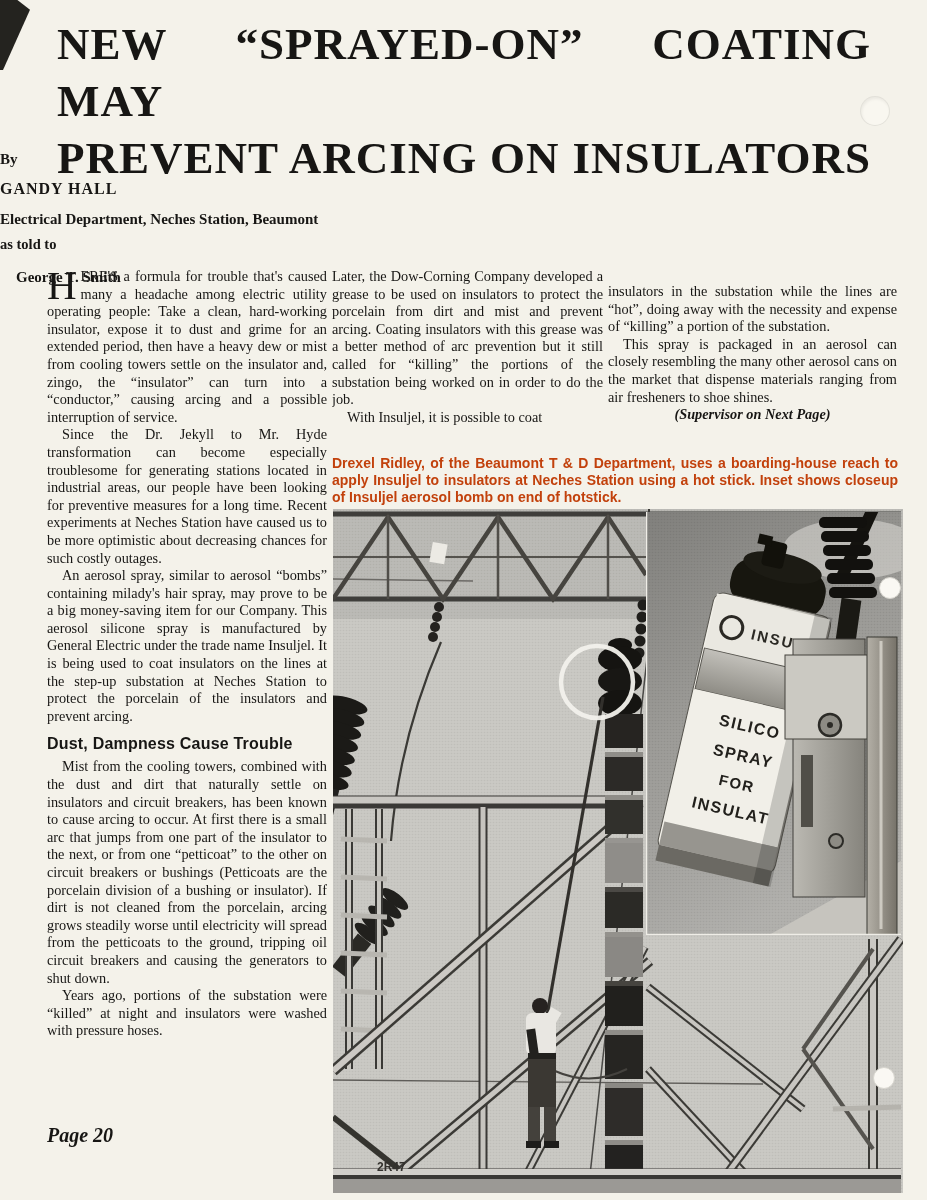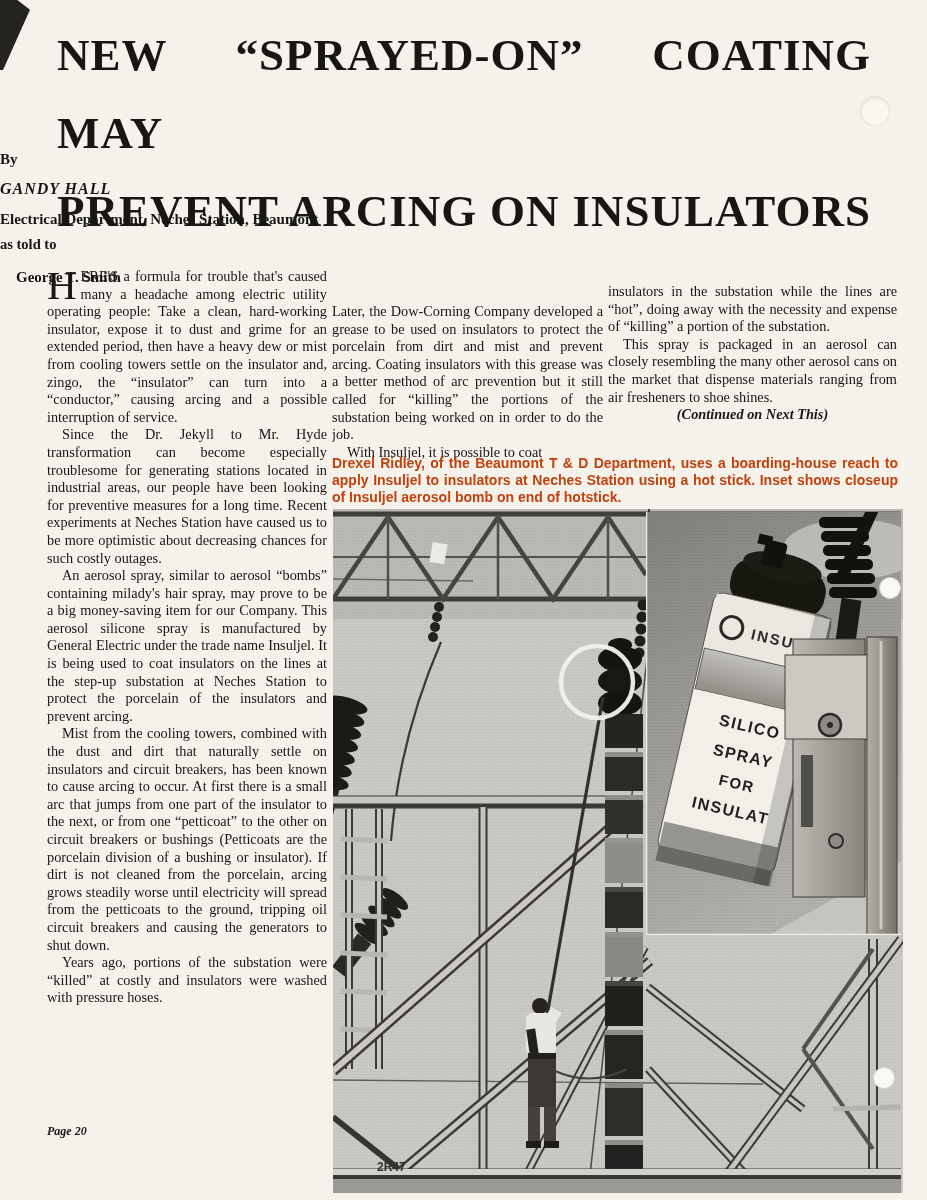--- a/index.html
+++ b/index.html
@@ -3,47 +3,47 @@
 <meta charset="utf-8">
 <style>
   html,body{margin:0;padding:0;background:#6e6d6a;}
   .page{
     position:relative;width:927px;height:1200px;margin:0 auto;
     background:#f4f2ea;color:#171614;overflow:hidden;
     font-family:"Liberation Serif",serif;
   }
   
   .title{position:absolute;left:57px;top:16px;width:814px;
-    font-weight:bold;font-size:45px;line-height:78px;letter-spacing:1px;}
+    font-weight:bold;font-size:45px;line-height:57px;letter-spacing:1px;}
   .title-line{text-align:justify;text-align-last:justify;}
   .byline{position:absolute;top:151px;left:0;width:100%;text-align:left;font-weight:bold;}
   .byline .by{font-size:15px;margin:0 0 3px 0;}
-  .byline .author{font-size:16px;letter-spacing:1px;margin:12px 0 13px 0;font-style:italic;}
+  .byline .author{font-size:16px;letter-spacing:1px;margin:12px 0 13px 0;}
   .byline .role{font-size:15px;margin:0 0 5px 0;}
   .byline .astold{font-size:14.5px;margin:8px 0 5px 0;}
   .byline .writer{font-size:15px;margin:16px;}
   
   .col{position:absolute;top:268px;font-size:14.3px;line-height:17.6px;
     text-align:justify;overflow:hidden;}
   .col p{margin:0;}
   .col p.indent{text-indent:15px;}
   .col1{left:47px;width:280px;height:848px;}
-  .col2{left:332px;width:271px;height:182px;margin-top:35px;}
+  .col2{left:332px;width:271px;height:182px;}
   .col3{left:608px;width:289px;height:192px;margin-top:15px;}
   .dropcap{float:left;font-size:41px;line-height:33px;padding:1px 4px 0 0;}
   .subhead{font-family:"Liberation Sans","DejaVu Sans",sans-serif;
     font-weight:bold;font-size:16px;line-height:20px;margin:9px 0 4px 0;
     text-align:left;letter-spacing:0.2px;}
   .continued{font-style:italic;font-weight:bold;text-align:center;margin-top:2px;}
   
   .caption{position:absolute;left:332px;top:455px;width:566px;
     font-family:"Liberation Sans","DejaVu Sans",sans-serif;font-weight:bold;
     font-size:14px;line-height:17px;text-align:justify;color:#c2410c;}
   .pagenum{position:absolute;left:47px;top:1124px;font-weight:bold;
-    font-style:italic;font-size:12px;}
+    font-style:italic;font-size:20px;}
   
   .photo{position:absolute;left:333px;top:509px;width:570px;height:684px;}
   
   .corner-mark{position:absolute;left:0;top:0;width:30px;height:70px;background:#24231f;
     clip-path:polygon(0 0,58% 0,100% 14%,10% 100%,0 100%);}
   .punch-faint{position:absolute;left:861px;top:97px;width:28px;height:28px;border-radius:50%;
     background:#f9f7f0;box-shadow:0 0 0 1px rgba(0,0,0,0.07), inset 1px 2px 3px rgba(0,0,0,0.06);}
 </style>
 </head>
 <body>
@@ -62,33 +62,34 @@
     <p class="author">GANDY HALL</p>
     <p class="role">Electrical Department, Neches Station, Beaumont</p>
     <p class="astold">as told to</p>
     <p class="writer">George T. Smith</p>
   </div>
 
   <div class="col col1">
     <p><span class="dropcap">H</span><span>ERE'S a formula for trouble that's caused many a headache among electric utility operating people: Take a clean, hard-working insulator, expose it to dust and grime for an extended period, then have a heavy dew or mist from cooling towers settle on the insulator and, zingo, the “insulator” can turn into a “conductor,” causing arcing and a possible interruption of service.</span></p>
     <p class="indent">Since the Dr. Jekyll to Mr. Hyde transformation can become especially troublesome for generating stations located in industrial areas, our people have been looking for preventive measures for a long time. Recent experiments at Neches Station have caused us to be more optimistic about decreasing chances for such costly outages.</p>
     <p class="indent">An aerosol spray, similar to aerosol “bombs” containing milady's hair spray, may prove to be a big money-saving item for our Company. This aerosol silicone spray is manufactured by General Electric under the trade name Insuljel. It is being used to coat insulators on the lines at the step-up substation at Neches Station to protect the porcelain of the insulators and prevent arcing.</p>
+    <h3 class="subhead">Dust, Dampness Cause Trouble</h3>
     <p class="indent">Mist from the cooling towers, combined with the dust and dirt that naturally settle on insulators and circuit breakers, has been known to cause arcing to occur. At first there is a small arc that jumps from one part of the insulator to the next, or from one “petticoat” to the other on circuit breakers or bushings (Petticoats are the porcelain division of a bushing or insulator). If dirt is not cleaned from the porcelain, arcing grows steadily worse until electricity will spread from the petticoats to the ground, tripping oil circuit breakers and causing the generators to shut down.</p>
-    <p class="indent">Years ago, portions of the substation were “killed” at costly and insulators were washed with pressure hoses.</p>
+    <p class="indent">Years ago, portions of the substation were “killed” at night and insulators were washed with pressure hoses.</p>
   </div>
 
   <div class="col col2">
     <p>Later, the Dow-Corning Company developed a grease to be used on insulators to protect the porcelain from dirt and mist and prevent arcing. Coating insulators with this grease was a better method of arc prevention but it still called for “killing” the portions of the substation being worked on in order to do the job.</p>
     <p class="indent">With Insuljel, it is possible to coat</p>
   </div>
 
   <div class="col col3">
     <p>insulators in the substation while the lines are “hot”, doing away with the necessity and expense of “killing” a portion of the substation.</p>
     <p class="indent">This spray is packaged in an aerosol can closely resembling the many other aerosol cans on the market that dispense materials ranging from air fresheners to shoe shines.</p>
-    <p class="continued">(Continued on Next This)</p>
+    <p class="continued">(Supervisor on Next Page)</p>
   </div>
 
   <div class="caption">Drexel Ridley, of the Beaumont T &amp; D Department, uses a boarding-house reach to apply Insuljel to insulators at Neches Station using a hot stick. Inset shows closeup of Insuljel aerosol bomb on end of hotstick.</div>
 
   <div class="photo">
     <svg width="570" height="684" viewBox="0 0 570 684">
       <defs>
         <pattern id="ht" width="3" height="3" patternUnits="userSpaceOnUse">
           <rect width="3" height="3" fill="#cac9c4"></rect>
           <circle cx="1.5" cy="1.5" r="0.8" fill="#bfbeb9"></circle>

